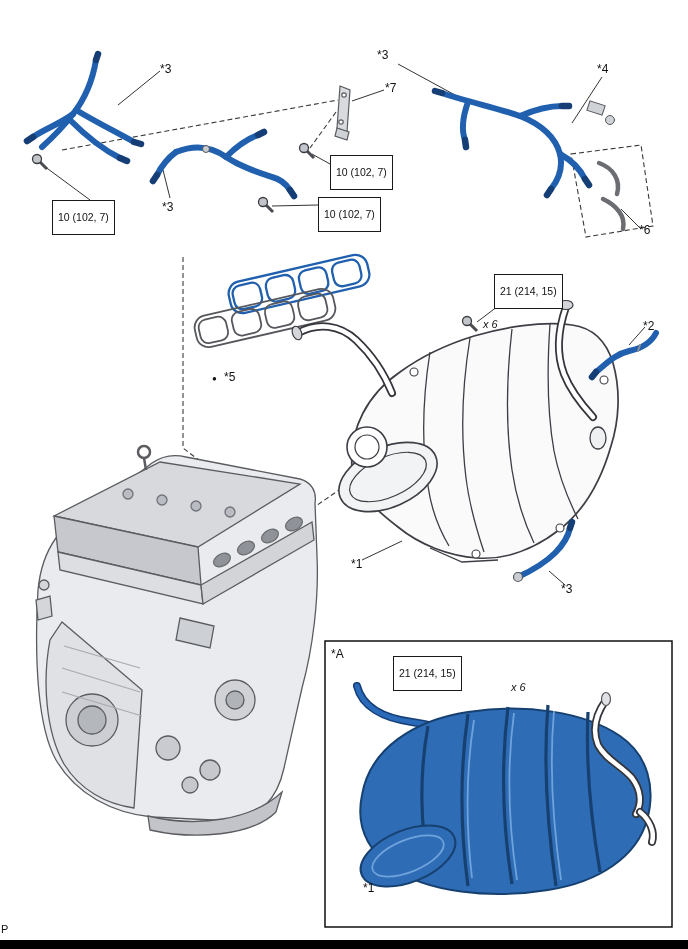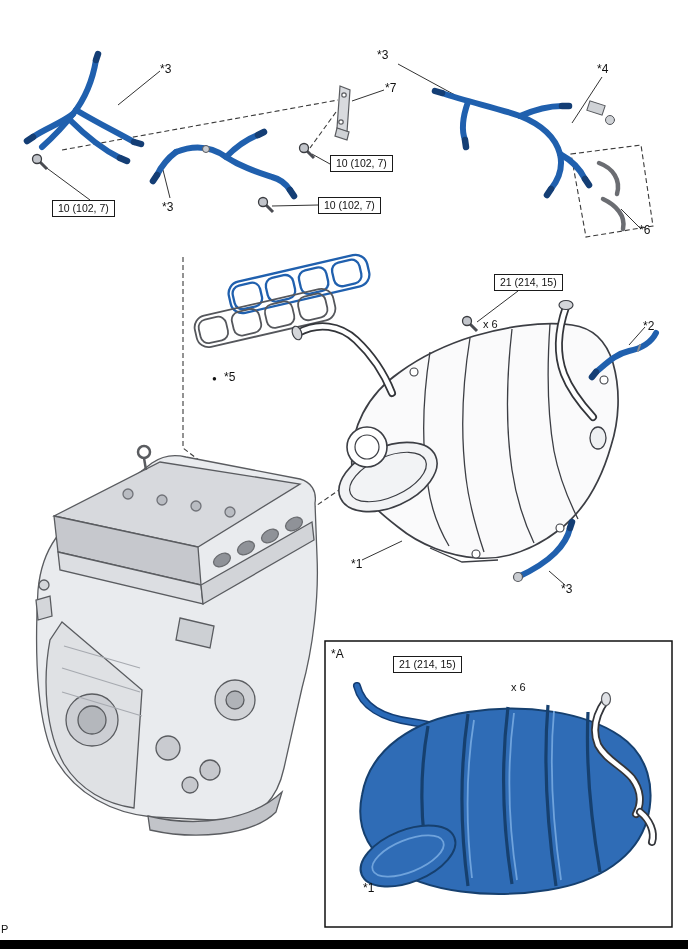--- a/index.html
+++ b/index.html
@@ -2,22 +2,22 @@
 <html><head>
 <meta charset="utf-8">
 <style>
   html,body{margin:0;padding:0;background:#fff;}
   .canvas{position:relative;width:688px;height:949px;background:#fff;overflow:hidden;
           font-family:"Liberation Sans",sans-serif;color:#111;}
   .svg-layer{position:absolute;left:0;top:0;}
   .label{position:absolute;font-size:12px;line-height:1;white-space:nowrap;}
   .bullet{position:absolute;font-size:8px;line-height:1;}
   .torque-box{position:absolute;border:1px solid #1a1a1a;background:#fff;font-size:10.5px;
-              line-height:15px;height:15px;padding:0 5px;white-space:nowrap;text-align:center;}
-  .qty{position:absolute;font-size:11px;line-height:1;}
+              line-height:15px;height:15px;padding:9px 5px;white-space:nowrap;text-align:center;}
+  .qty{position:absolute;font-size:11px;line-height:1;font-style:italic;}
   .page-letter{position:absolute;left:1px;top:924px;font-size:11px;line-height:1;}
   .bottom-bar{position:absolute;left:0;top:940px;width:688px;height:9px;background:#000;}
 </style>
 </head>
 <body>
 
 <div class="canvas">
 
 <svg class="svg-layer" width="688" height="949" viewBox="0 0 688 949">
   <defs>

